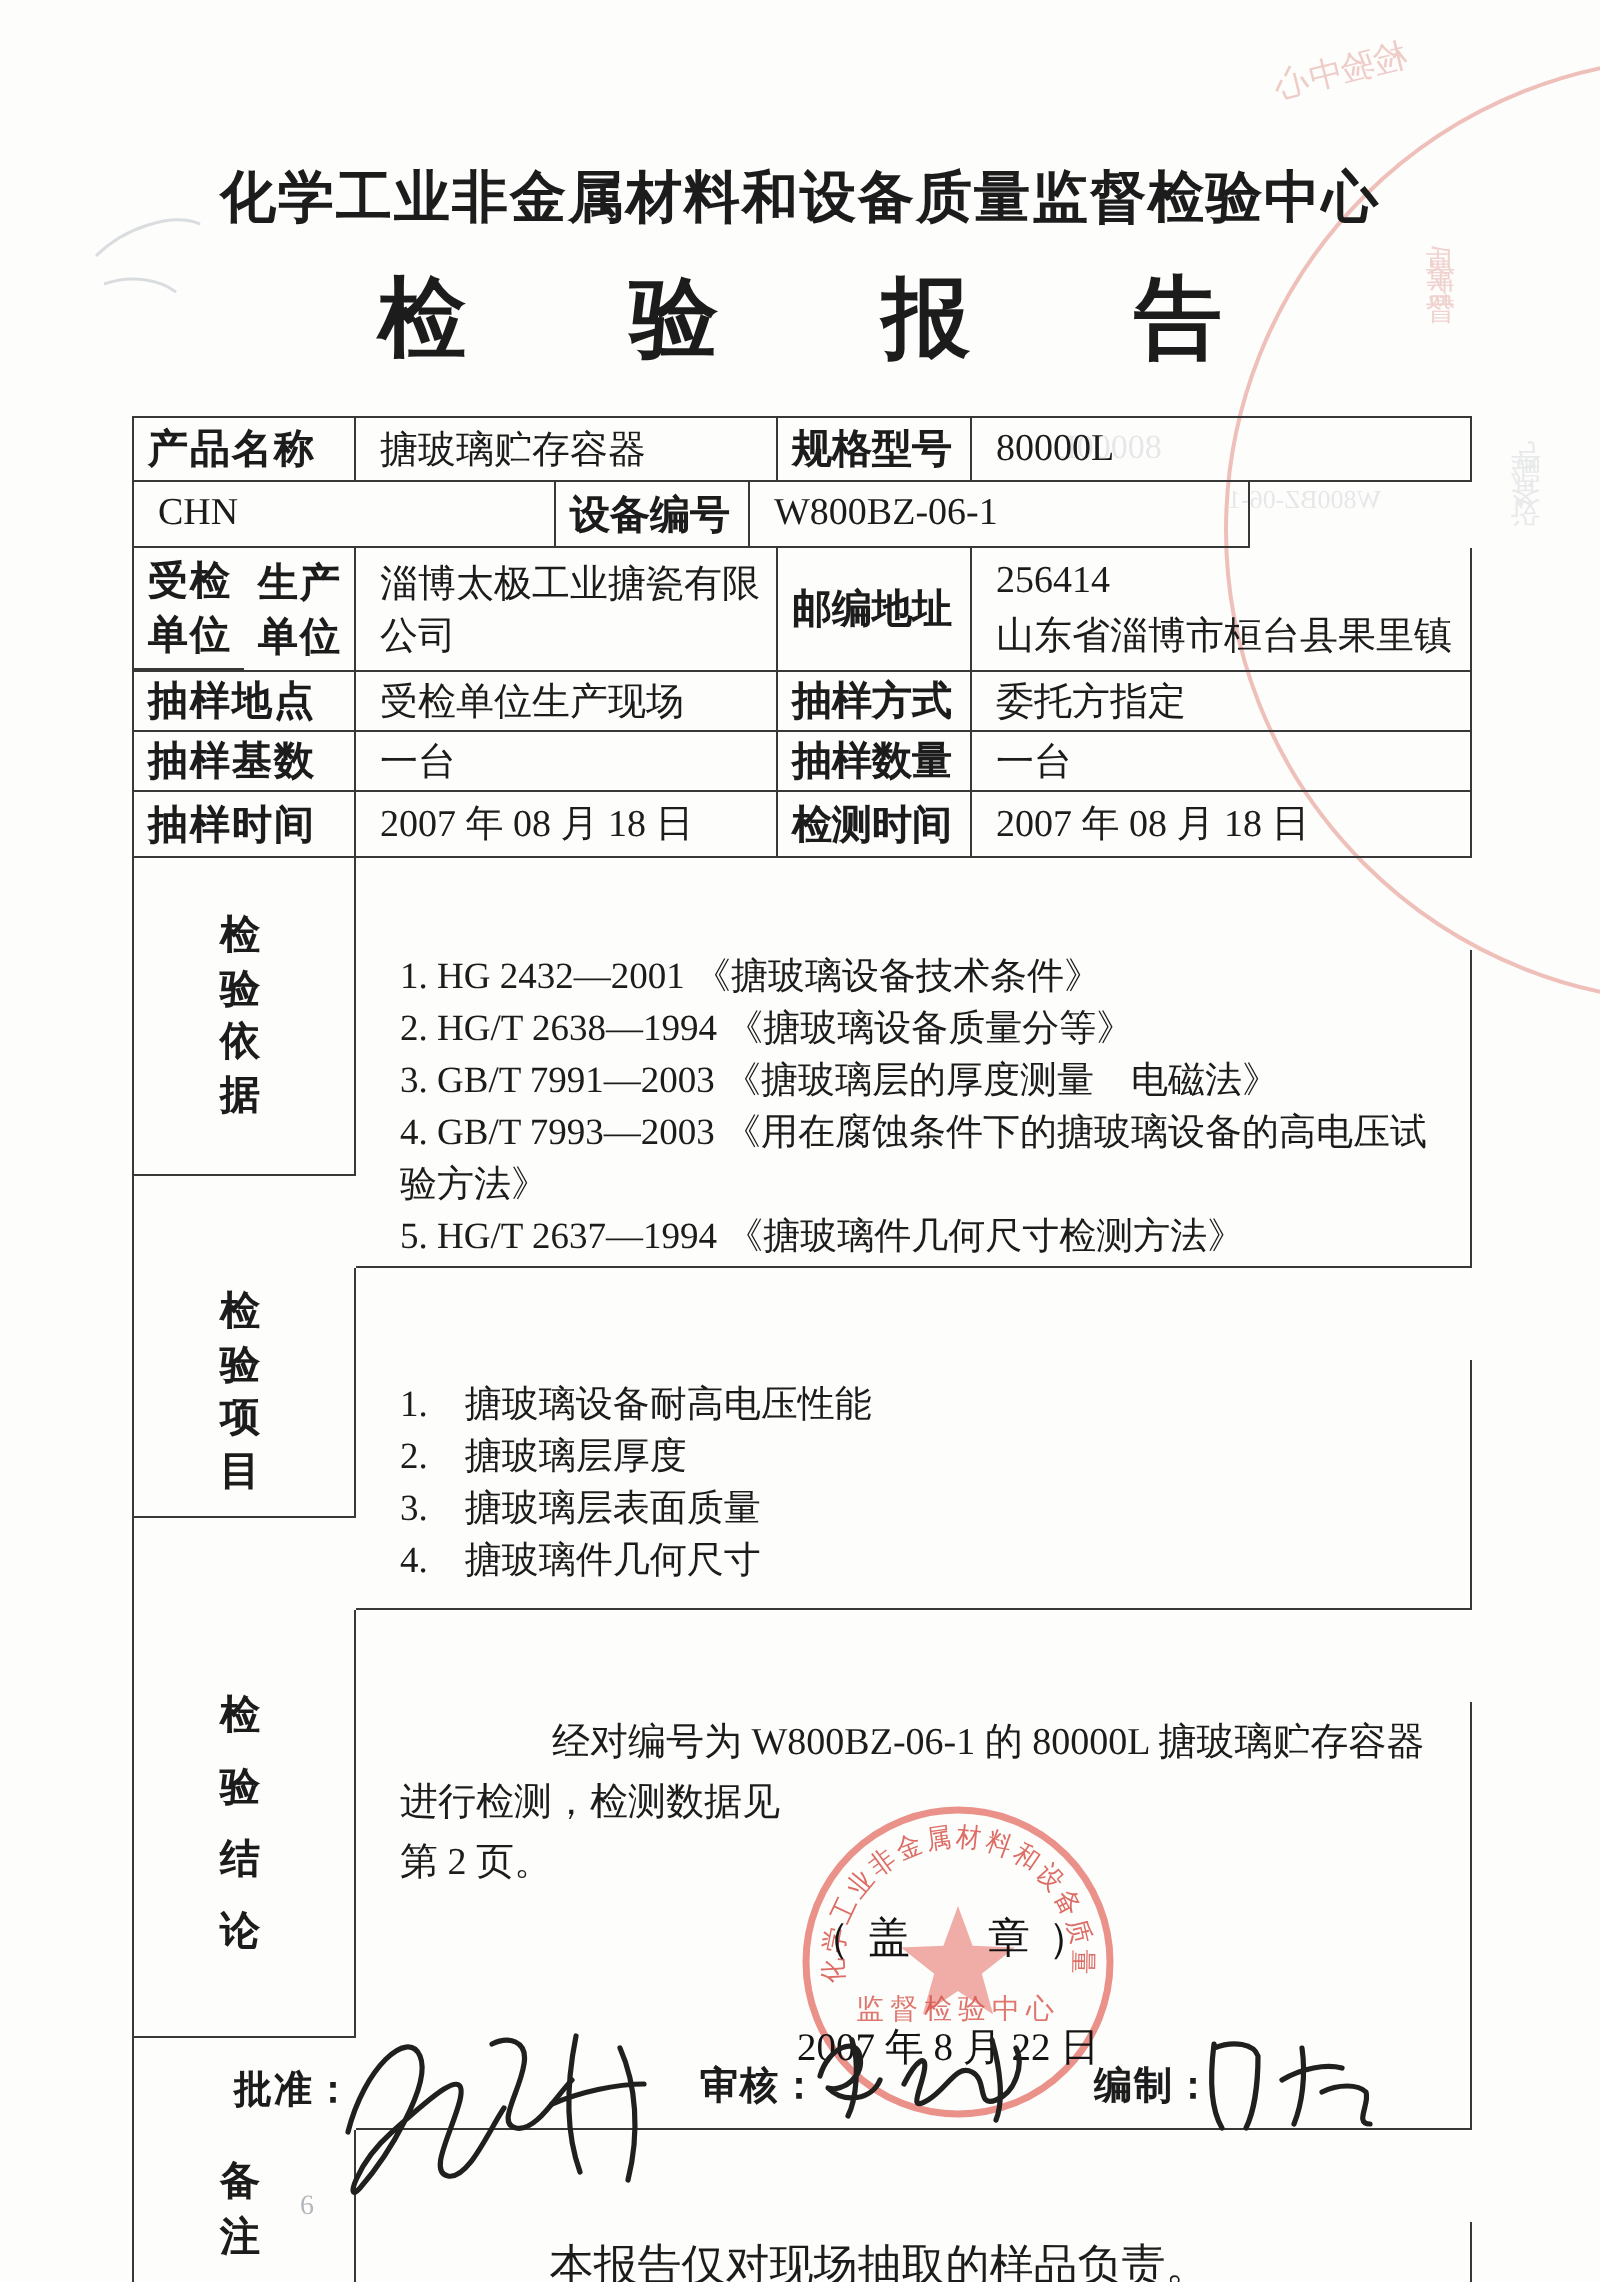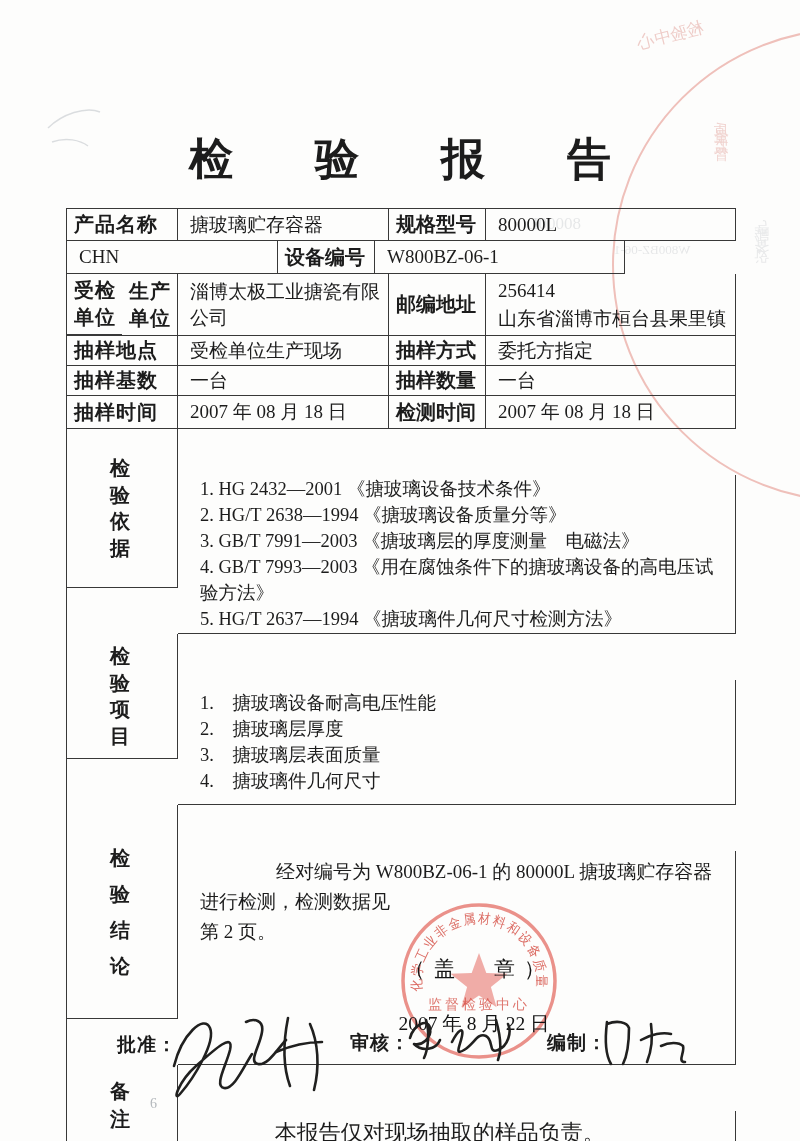--- a/index.html
+++ b/index.html
@@ -93,20 +93,21 @@
   <div class="red-arc"></div>
   <div class="btr bt4">检验中心</div>
   <div class="btr bt5">质量监督</div>
   <div class="bt bt1">80000L</div>
   <div class="bt bt2">W800BZ-06-1</div>
   <div class="bt bt3">设备编号</div>
   <svg class="corner-squiggle" width="70" height="70">
     <path d="M8,38 C22,24 46,16 60,22 M12,52 C26,47 40,50 48,56" fill="none" stroke="#b9bec4" stroke-width="1.5"></path>
   </svg>
 
+  <div class="org-title hei">化学工业非金属材料和设备质量监督检验中心</div>
   <div class="report-title hei">
     <span>检</span>
     <span>验</span>
     <span>报</span>
     <span>告</span>
   </div>
 
   <div class="tbl">
 
     <div class="trow">

